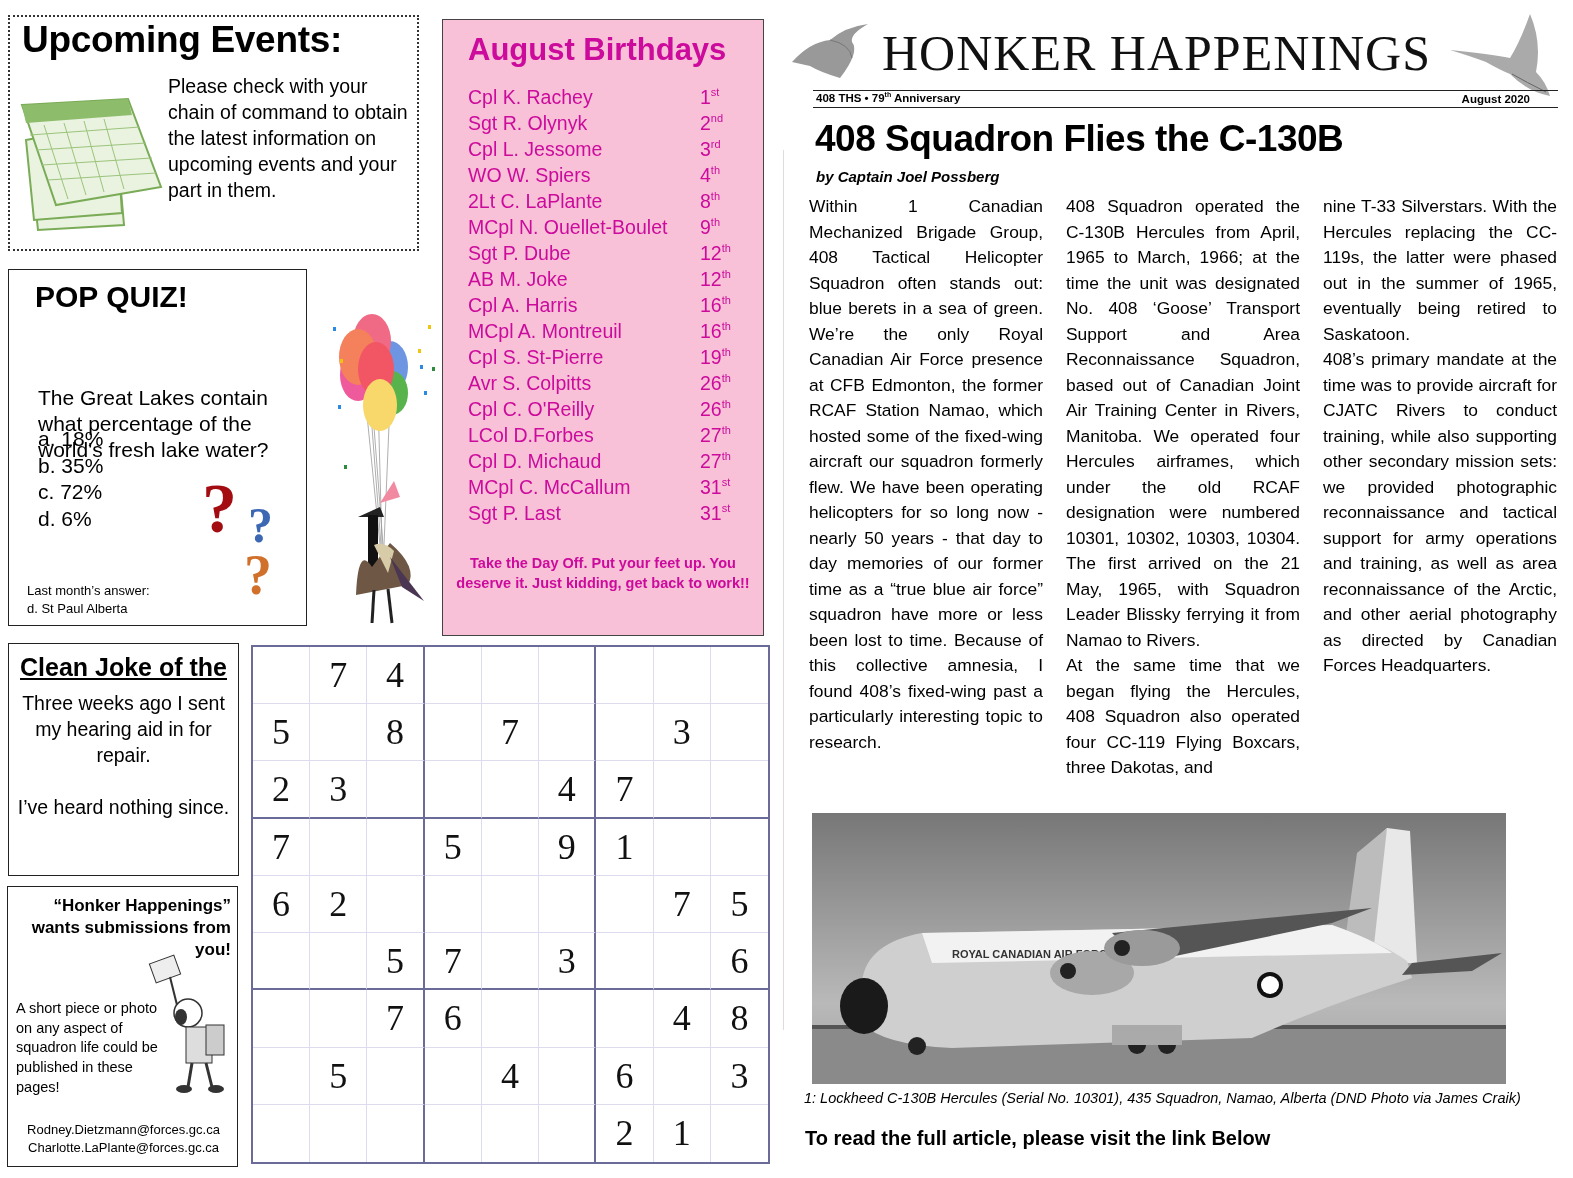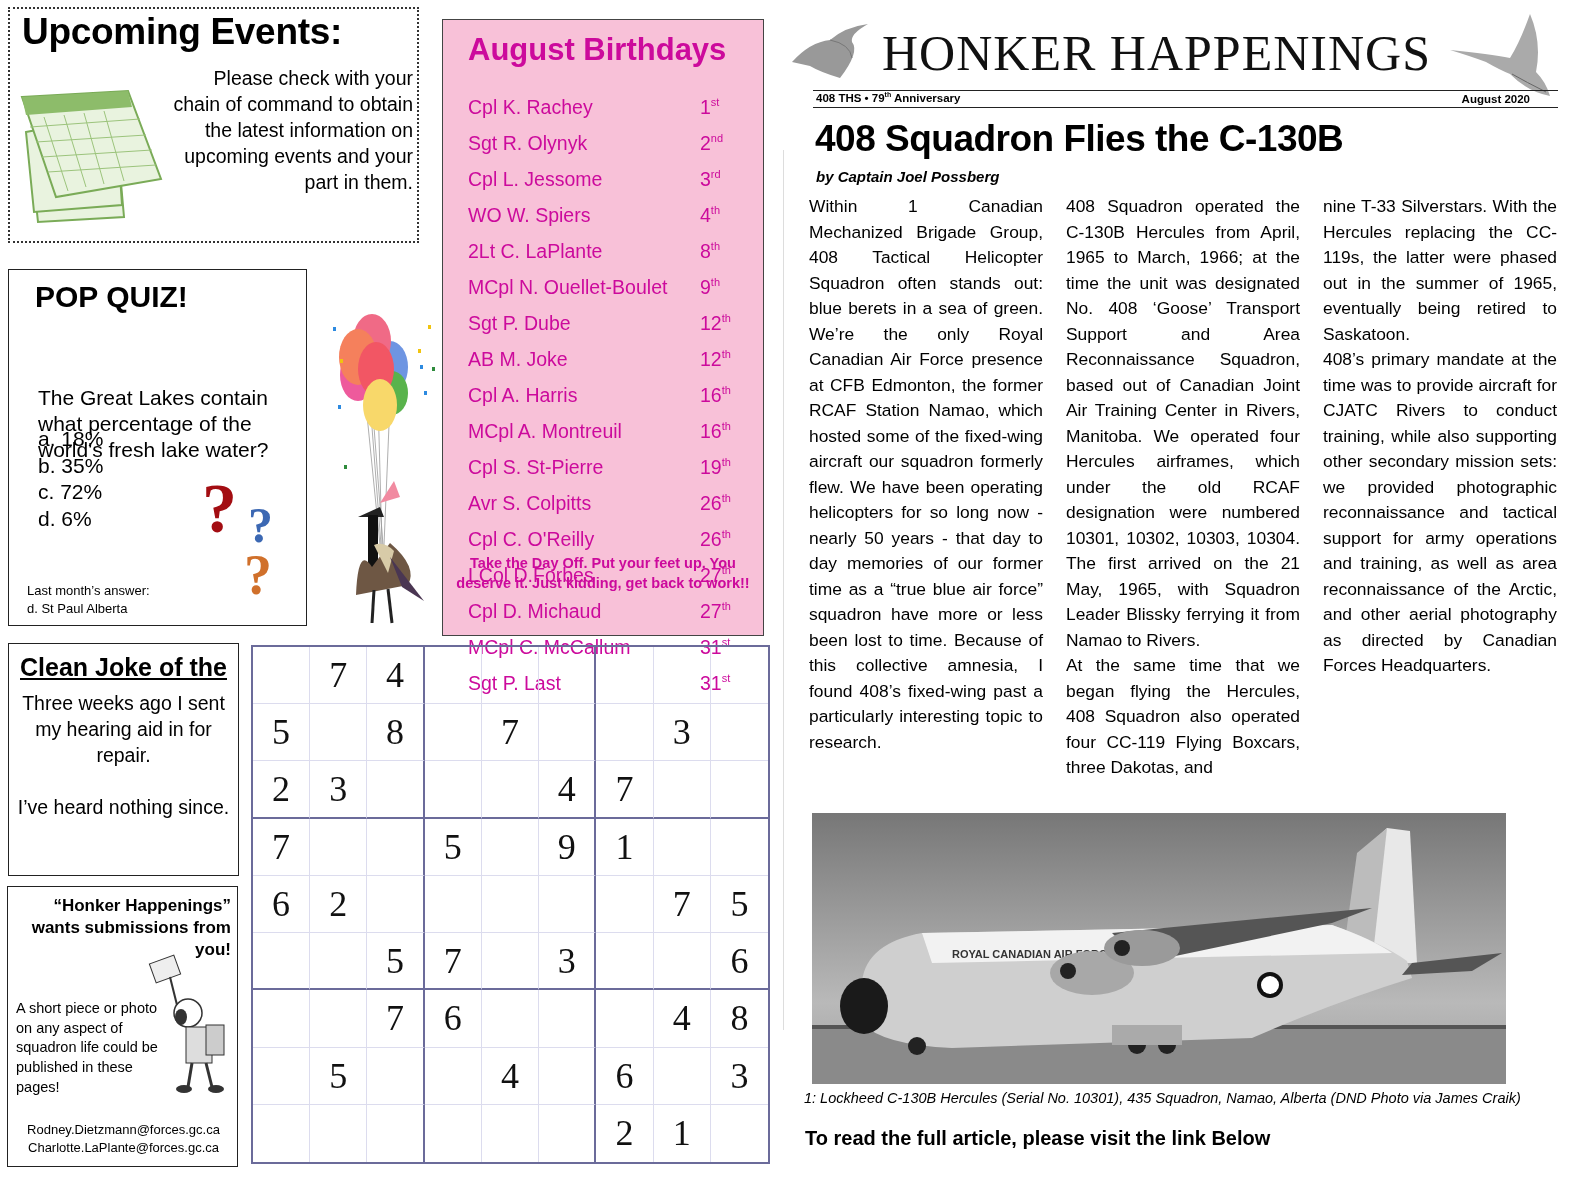--- a/index.html
+++ b/index.html
@@ -2,30 +2,30 @@
 <html><head>
 <meta charset="utf-8">
 <style>
   * { box-sizing: border-box; margin: 0; padding: 0; }
   html, body { width: 1573px; height: 1178px; background: #ffffff; overflow: hidden; }
   body { position: relative; font-family: "Liberation Sans", sans-serif; color: #000; }
 
   .abs { position: absolute; }
 
   
-  #events { left: 8px; top: 7px; width: 411px; height: 236px; border: 2px dotted #333; text-align: right; }
+  #events { left: 8px; top: 15px; width: 411px; height: 236px; border: 2px dotted #333; }
   #events .title { position: absolute; left: 12px; top: 2px; font-size: 37px; font-weight: bold; letter-spacing: -0.3px; }
   #events .cal { position: absolute; left: 6px; top: 78px; width: 150px; height: 140px; }
   #events .body { position: absolute; left: 158px; top: 56px; width: 245px; font-size: 19.5px; line-height: 26px; }
 
   
   #bdays { left: 442px; top: 19px; width: 322px; height: 617px; background: #f8c1d8; border: 1.5px solid #444; }
   #bdays .title { position: absolute; left: 25px; top: 12px; font-size: 31px; font-weight: bold; color: #cc0a9c; }
   #bdays .list { position: absolute; left: 25px; top: 64px; width: 272px; }
-  #bdays .row { display: flex; justify-content: space-between; height: 26px; font-size: 19.5px; color: #cc0a9c; line-height: 26px; margin-top: 10px; }
+  #bdays .row { display: flex; justify-content: space-between; height: 26px; font-size: 19.5px; color: #cc0a9c; line-height: 26px; }
   #bdays .row .day sup { font-size: 11px; vertical-align: 8px; line-height: 0; }
   #bdays .row .day { width: 40px; text-align: left; }
   #bdays .footer { position: absolute; left: 10px; top: 533px; width: 300px; text-align: center; font-size: 14.5px; font-weight: bold; color: #cc0a9c; line-height: 20px; }
 
   
   #quiz { left: 8px; top: 269px; width: 299px; height: 357px; border: 1.5px solid #222; }
   #quiz .title { position: absolute; left: 26px; top: 10px; font-size: 30px; font-weight: bold; }
   #quiz .question { position: absolute; left: 29px; top: 78px; width: 262px; font-size: 21px; line-height: 26px; margin-top: 37px; }
   #quiz .answers { position: absolute; left: 29px; top: 156px; font-size: 21px; line-height: 26.5px; }
   #quiz .last { position: absolute; left: 18px; top: 312px; font-size: 13px; line-height: 18px; }

